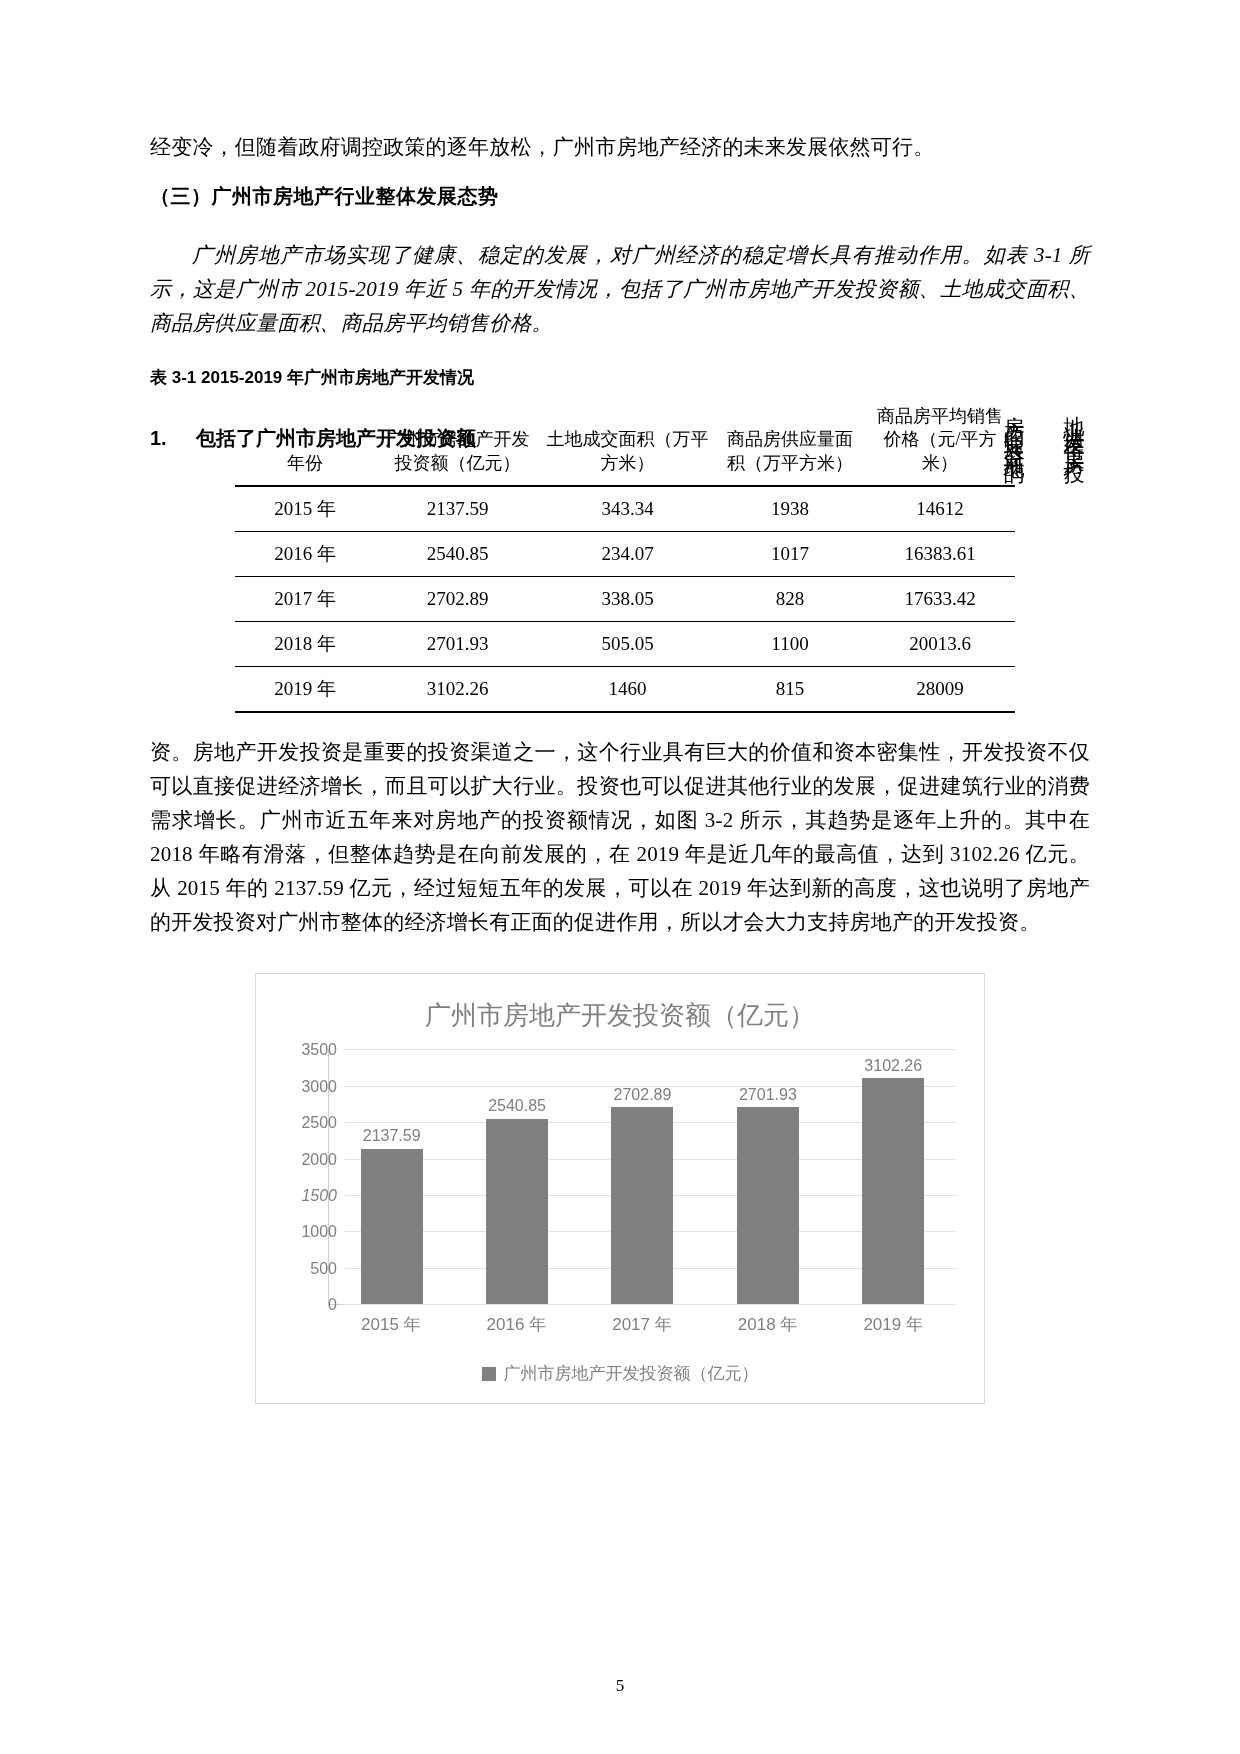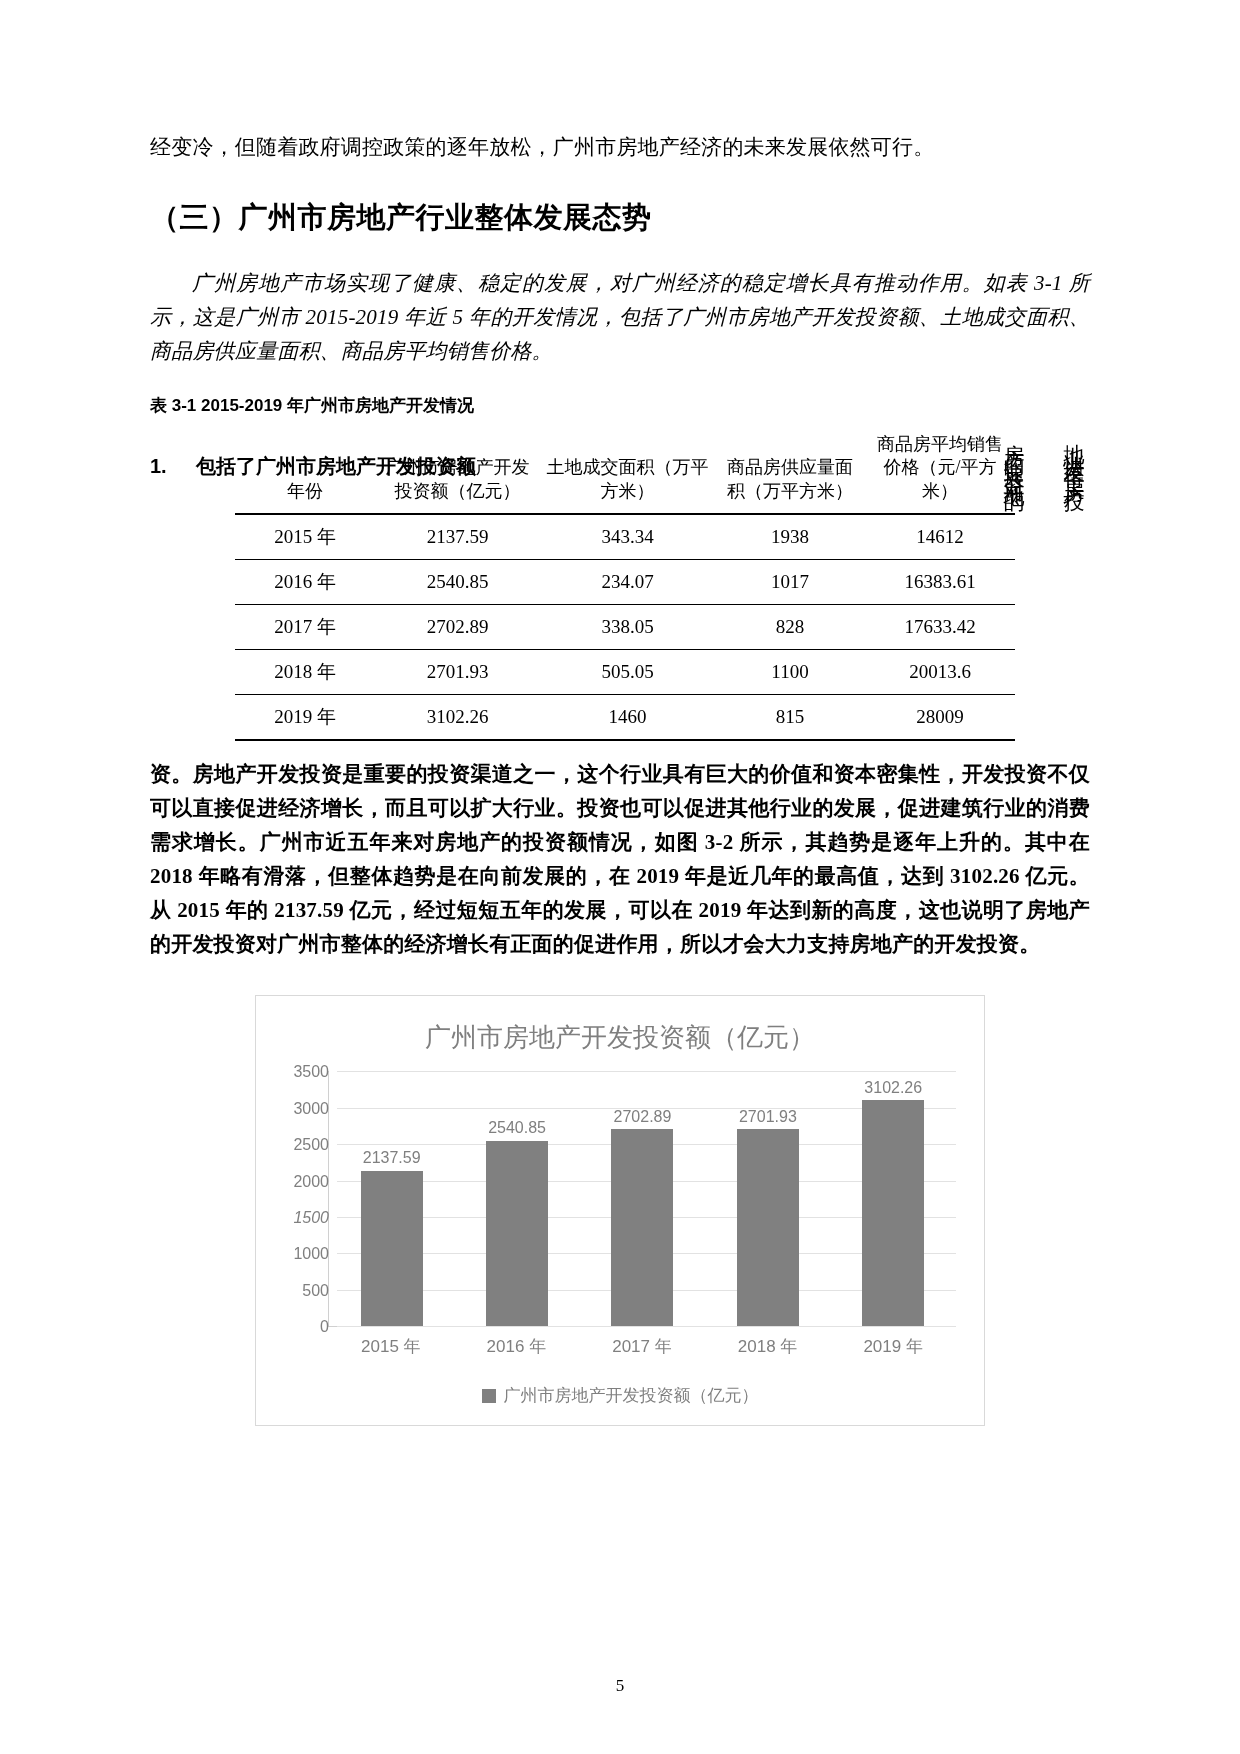--- a/index.html
+++ b/index.html
@@ -31,22 +31,22 @@
     text-align: justify;
     letter-spacing: 0.2px;
   }
   .indent {
     text-indent: 2em;
     font-style: italic;
   }
   .heading {
     font-family: "Liberation Sans", "DejaVu Sans", sans-serif;
     font-weight: bold;
-    font-size: 29px;
-    margin: 34px 0 28px 0;
+    font-size: 20px;
+    margin: 19px 0 28px 0;
     letter-spacing: 0.5px;
   }
   .para-top {
     margin-bottom: 26px;
   }
   .table-caption {
     font-family: "Liberation Sans", "DejaVu Sans", sans-serif;
     font-weight: bold;
     font-size: 17px;
     margin: 26px 0 2px 0;
@@ -135,21 +135,21 @@
   }
   .plot {
     position: relative;
     height: 255px;
     margin-left: 58px;
     margin-right: 14px;
     border-left: 1px solid #d0d0d0;
   }
   .grid-line {
     position: absolute;
-    left: 8px;
+    left: 16px;
     right: 0;
     border-top: 1px solid #e2e2e2;
   }
   .y-label {
     position: absolute;
     right: 100%;
     margin-right: 8px;
     transform: translateY(-50%);
     font-family: "Liberation Sans", "DejaVu Sans", sans-serif;
     font-size: 16px;
@@ -303,21 +303,21 @@
           <td>815</td>
           <td>28009</td>
         </tr>
       </tbody>
     </table>
 
     <div class="side-text side-a">房产的速展益对地的</div>
     <div class="side-text side-b">地业快发得于房产投</div>
   </div>
 
-  <p class="para" style="margin-top:16px;font-weight:bold;">资。房地产开发投资是重要的投资渠道之一，这个行业具有巨大的价值和资本密集性，开发投资不仅可以直接促进经济增长，而且可以扩大行业。投资也可以促进其他行业的发展，促进建筑行业的消费需求增长。广州市近五年来对房地产的投资额情况，如图 3-2 所示，其趋势是逐年上升的。其中在 2018 年略有滑落，但整体趋势是在向前发展的，在 2019 年是近几年的最高值，达到 3102.26 亿元。从 2015 年的 2137.59 亿元，经过短短五年的发展，可以在 2019 年达到新的高度，这也说明了房地产的开发投资对广州市整体的经济增长有正面的促进作用，所以才会大力支持房地产的开发投资。</p>
+  <p class="para" style="margin-top:22px;">资。房地产开发投资是重要的投资渠道之一，这个行业具有巨大的价值和资本密集性，开发投资不仅可以直接促进经济增长，而且可以扩大行业。投资也可以促进其他行业的发展，促进建筑行业的消费需求增长。广州市近五年来对房地产的投资额情况，如图 3-2 所示，其趋势是逐年上升的。其中在 2018 年略有滑落，但整体趋势是在向前发展的，在 2019 年是近几年的最高值，达到 3102.26 亿元。从 2015 年的 2137.59 亿元，经过短短五年的发展，可以在 2019 年达到新的高度，这也说明了房地产的开发投资对广州市整体的经济增长有正面的促进作用，所以才会大力支持房地产的开发投资。</p>
 
   <div class="chart-box">
     <div class="chart-title">广州市房地产开发投资额（亿元）</div>
 
     <div class="plot">
       <div class="grid-line" style="top:0%;">
         <span class="y-label">3500</span>
       </div>
       <div class="grid-line" style="top:14.2857%;">
         <span class="y-label">3000</span>

